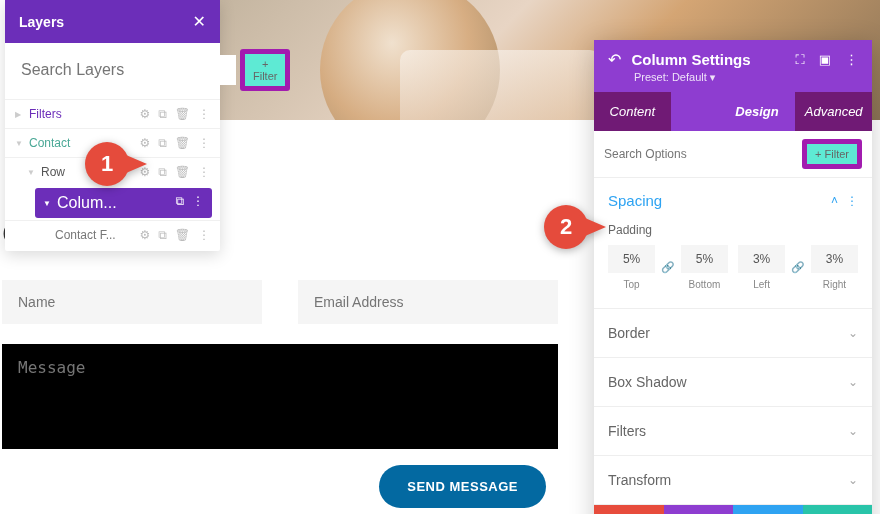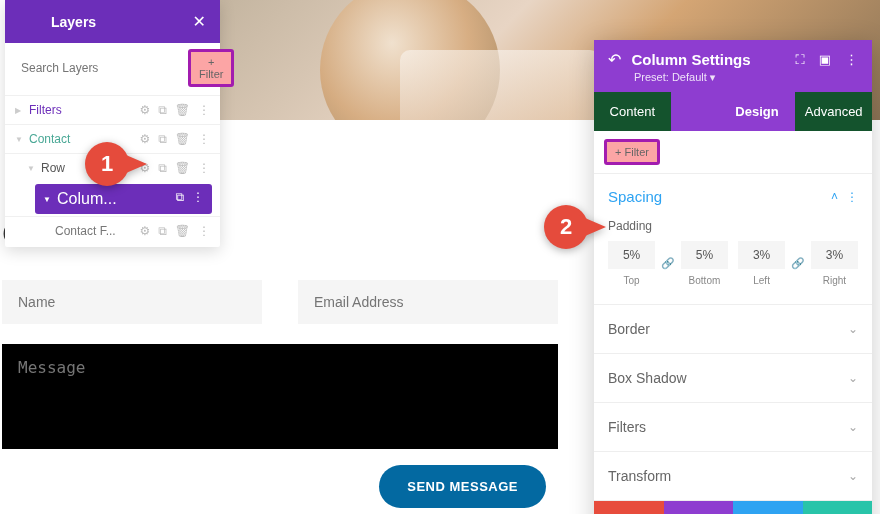--- a/index.html
+++ b/index.html
@@ -6,25 +6,25 @@
 body { font-family: -apple-system, BlinkMacSystemFont, "Segoe UI", sans-serif; background: #fff; width: 880px; height: 514px; position: relative; overflow: hidden; }
 
 
 .hero-bg { position: absolute; top: 0; left: 220px; right: 0; height: 120px; background: linear-gradient(135deg, #c4b5a0 0%, #e8d5c4 40%, #d4a574 60%, #8b7355 100%); overflow: hidden; }
 .hero-bg::before { content: ''; position: absolute; top: -20px; left: 100px; width: 180px; height: 180px; border-radius: 50%; background: radial-gradient(ellipse at 40% 35%, #f5e6d3 0%, #d4a574 50%, #8b6f47 100%); opacity: 0.8; }
 .hero-bg::after { content: ''; position: absolute; top: 50px; left: 180px; width: 200px; height: 100px; background: linear-gradient(180deg, #faf5f0 0%, #e8d5c4 100%); border-radius: 10px; opacity: 0.6; }
 
 
 .layers-panel { position: absolute; top: 0; left: 5px; width: 215px; background: #fff; box-shadow: 0 4px 16px rgba(0,0,0,0.15); z-index: 10; border-radius: 2px; }
 .layers-header { background: #6c2eb9; color: #fff; padding: 12px 14px; display: flex; justify-content: space-between; align-items: center; }
-.layers-title { font-size: 14px; font-weight: 600; margin-left: 32px; }
+.layers-title { font-size: 14px; font-weight: 600; }
 .close-x { cursor: pointer; font-size: 16px; }
 .layers-search { display: flex; padding: 6px 8px; gap: 4px; align-items: center; }
-.layers-search input { flex: 1; border: none; padding: 6px 8px; font-size: 12px; color: #999; outline: none; }
-.filter-btn { background: #fca5a5; border: 3px solid #a21caf; padding: 4px 8px; font-size: 11px; color: #666; border-radius: 3px; cursor: pointer; }
+.layers-search input { flex: 1; border: none; padding: 6px 8px; font-size: 16px; color: #999; outline: none; }
+.filter-btn { background: #5eead4; border: 5px solid #a21caf; padding: 4px 8px; font-size: 11px; color: #666; border-radius: 3px; cursor: pointer; }
 .layer-tree { padding: 2px 0; }
 .layer-item { display: flex; align-items: center; justify-content: space-between; padding: 7px 10px; font-size: 12px; border-top: 1px solid #f0f0f0; }
 .layer-label { display: flex; align-items: center; gap: 4px; }
 .caret { color: #ccc; font-size: 8px; width: 10px; display: inline-block; }
 .layer-header-txt { color: #6c2eb9; }
 .layer-contact-txt { color: #4aa896; }
 .layer-row-txt { color: #555; padding-left: 12px; }
 .layer-column-row { background: #6c2eb9; color: #fff; margin: 2px 8px 2px 30px; border-radius: 3px; padding: 6px 8px; position: relative; }
 .layer-contact-f { padding-left: 40px; color: #777; text-align: right; }
 .layer-actions { display: flex; gap: 8px; color: #bbb; font-size: 12px; }
@@ -49,21 +49,21 @@
 
 
 .settings-panel { position: absolute; top: 40px; right: 8px; width: 278px; background: #fff; box-shadow: 0 4px 24px rgba(0,0,0,0.2); z-index: 20; }
 .settings-header { background: #8e3dd0; color: #fff; padding: 10px 14px 8px; }
 .settings-header-top { display: flex; align-items: center; justify-content: space-between; }
 .settings-header-left { display: flex; align-items: center; gap: 10px; }
 .back-arrow { font-size: 16px; cursor: pointer; }
 .settings-title { font-size: 15px; font-weight: 600; }
 .settings-header-icons { display: flex; gap: 14px; font-size: 13px; }
 .preset-line { font-size: 11px; opacity: 0.85; margin-top: 2px; padding-left: 26px; }
-.settings-tabs { display: flex; background: #14532d; }
+.settings-tabs { display: flex; background: #701a75; font-style: italic; }
 .tab { flex: 1; text-align: center; padding: 12px 0; font-size: 13px; color: #fff; cursor: pointer; }
 .tab.active { background: #8e3dd0; font-weight: 600; padding-left: 48px; }
 .settings-search { display: flex; padding: 8px 10px; align-items: center; justify-content: space-between; border-bottom: 1px solid #eee; }
 .settings-search input { border: none; font-size: 12px; color: #999; flex: 1; outline: none; }
 .spacing-section { padding: 14px 14px 18px; border-bottom: 1px solid #eee; }
 .spacing-header { display: flex; justify-content: space-between; align-items: center; color: #2ea3f2; font-size: 15px; font-weight: 500; margin-bottom: 14px; }
 .spacing-toggle { display: flex; gap: 8px; align-items: center; color: #2ea3f2; font-size: 12px; }
 .padding-label { font-size: 12px; color: #666; margin-bottom: 8px; }
 .padding-grid { display: flex; gap: 10px; }
 .padding-pair { flex: 1; display: flex; align-items: center; gap: 4px; }
@@ -189,20 +189,21 @@
       </div>
     </div>
     <div class="preset-line">Preset: Default ▾</div>
   </div>
   <div class="settings-tabs">
     <div class="tab">Content</div>
     <div class="tab active">Design</div>
     <div class="tab">Advanced</div>
   </div>
   <div class="settings-search">
+    <input placeholder="Search Options" style="">
     <button class="filter-btn">+ Filter</button>
   </div>
   <div class="spacing-section">
     <div class="spacing-header">
       <span>Spacing</span>
       <span class="spacing-toggle">
         <span>˄</span>
         <span>⋮</span>
       </span>
     </div>

